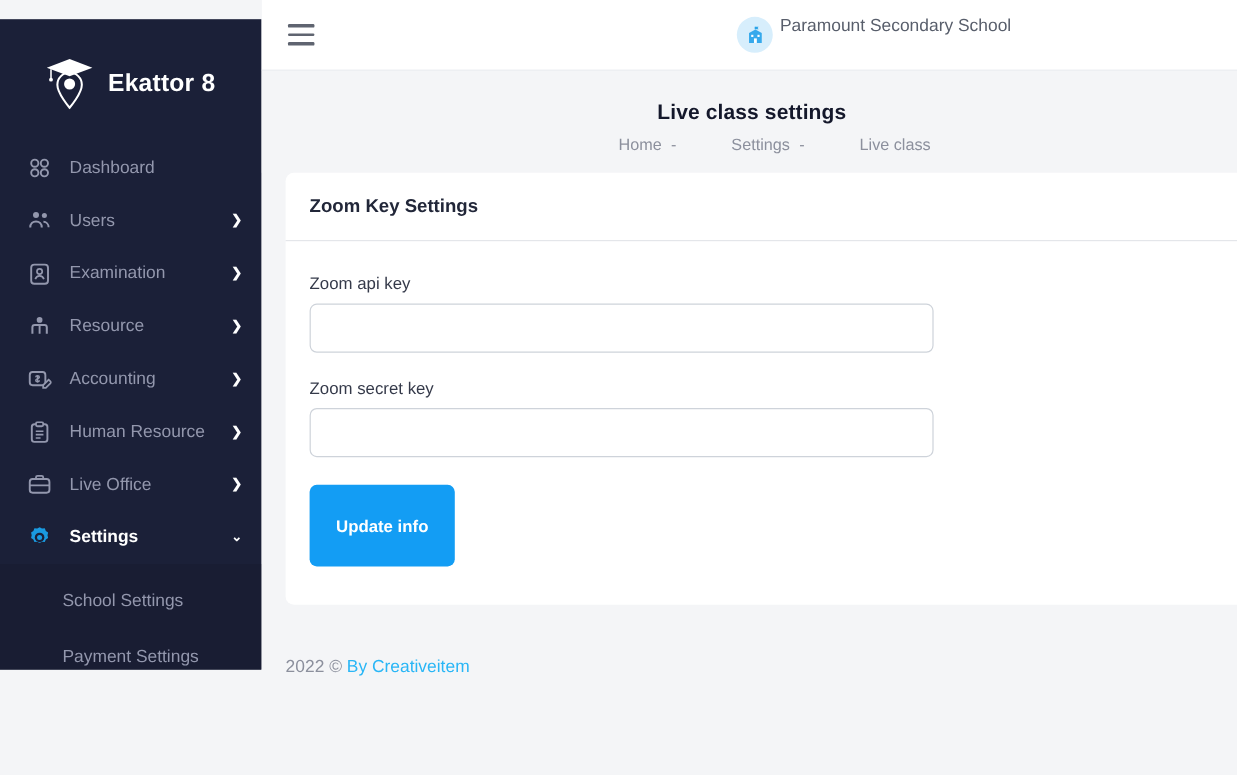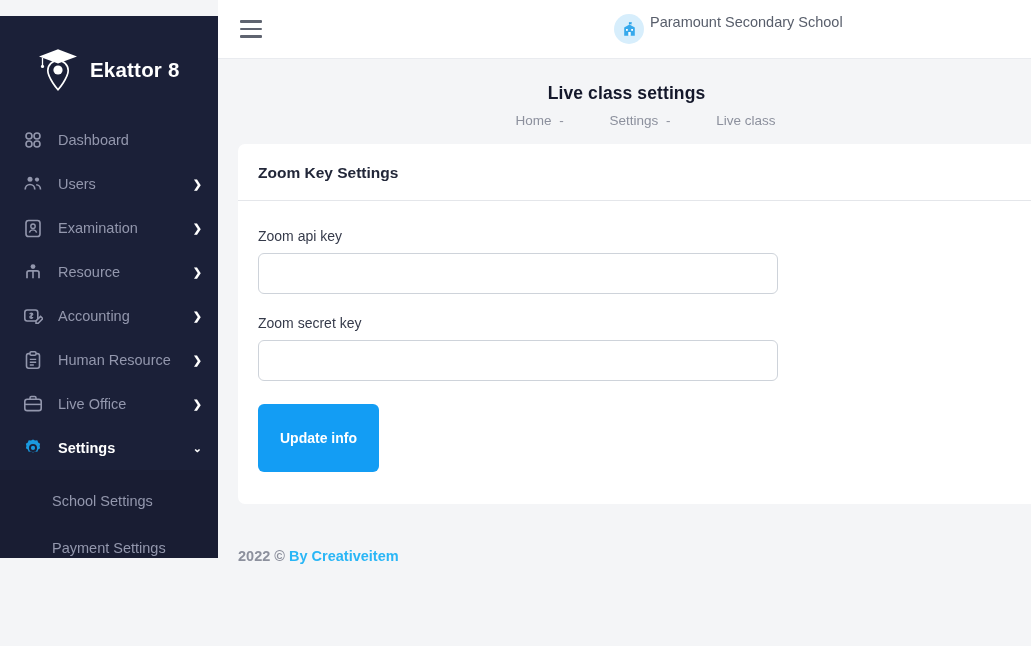--- a/index.html
+++ b/index.html
@@ -241,21 +241,20 @@
     padding: 26px 22px;
     cursor: pointer;
     margin-top: 2px;
   }
 
   
   .footer {
     padding: 44px 0 0 20px;
     font-size: 14.5px;
     color: #8c909d;
-    font-weight: bold;
   }
   .footer .brand { color: #29b6f6; cursor: pointer; }
 </style>
 </head>
 <body>
 
 <div class="app">
 
   <aside class="sidebar">
 

